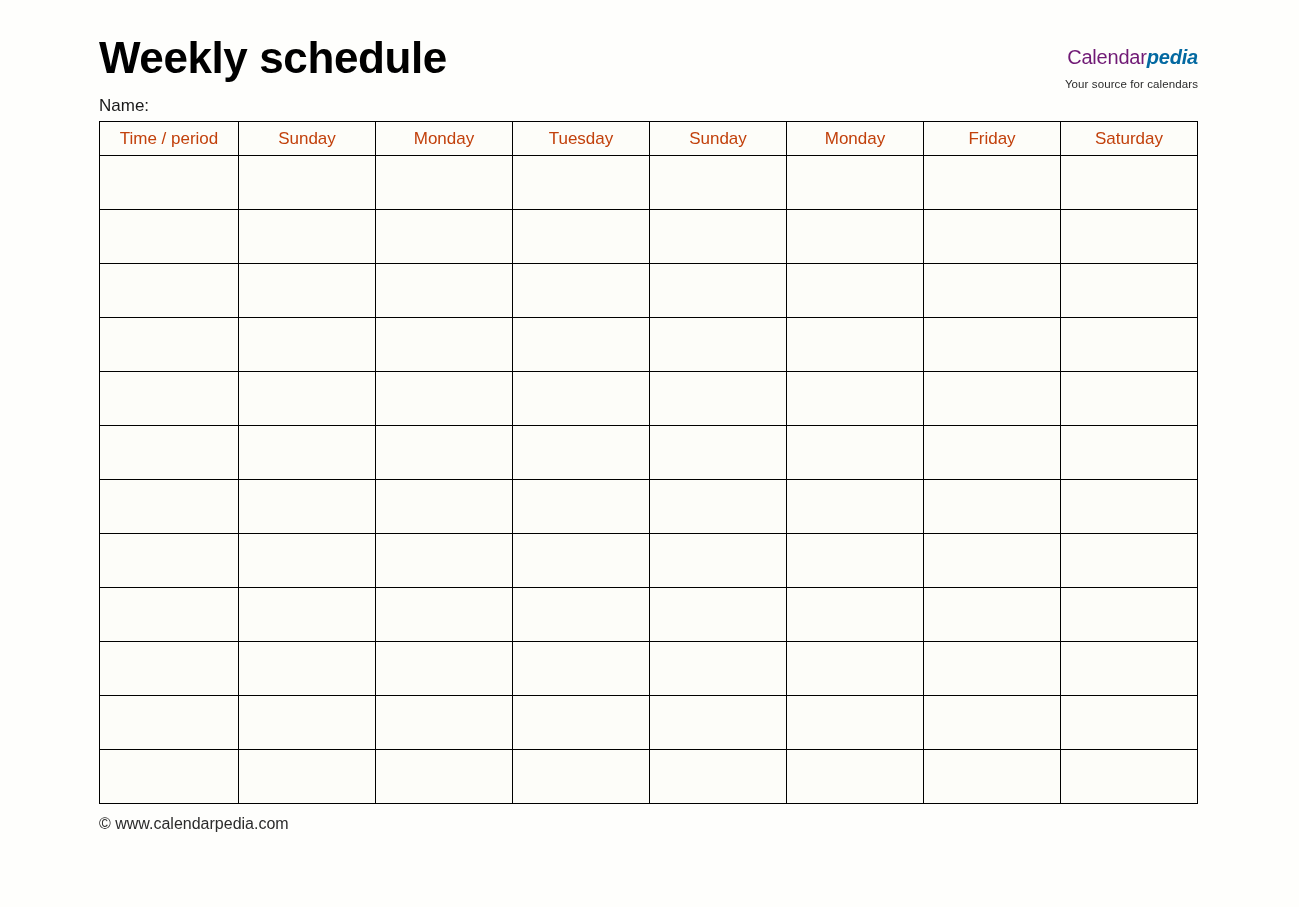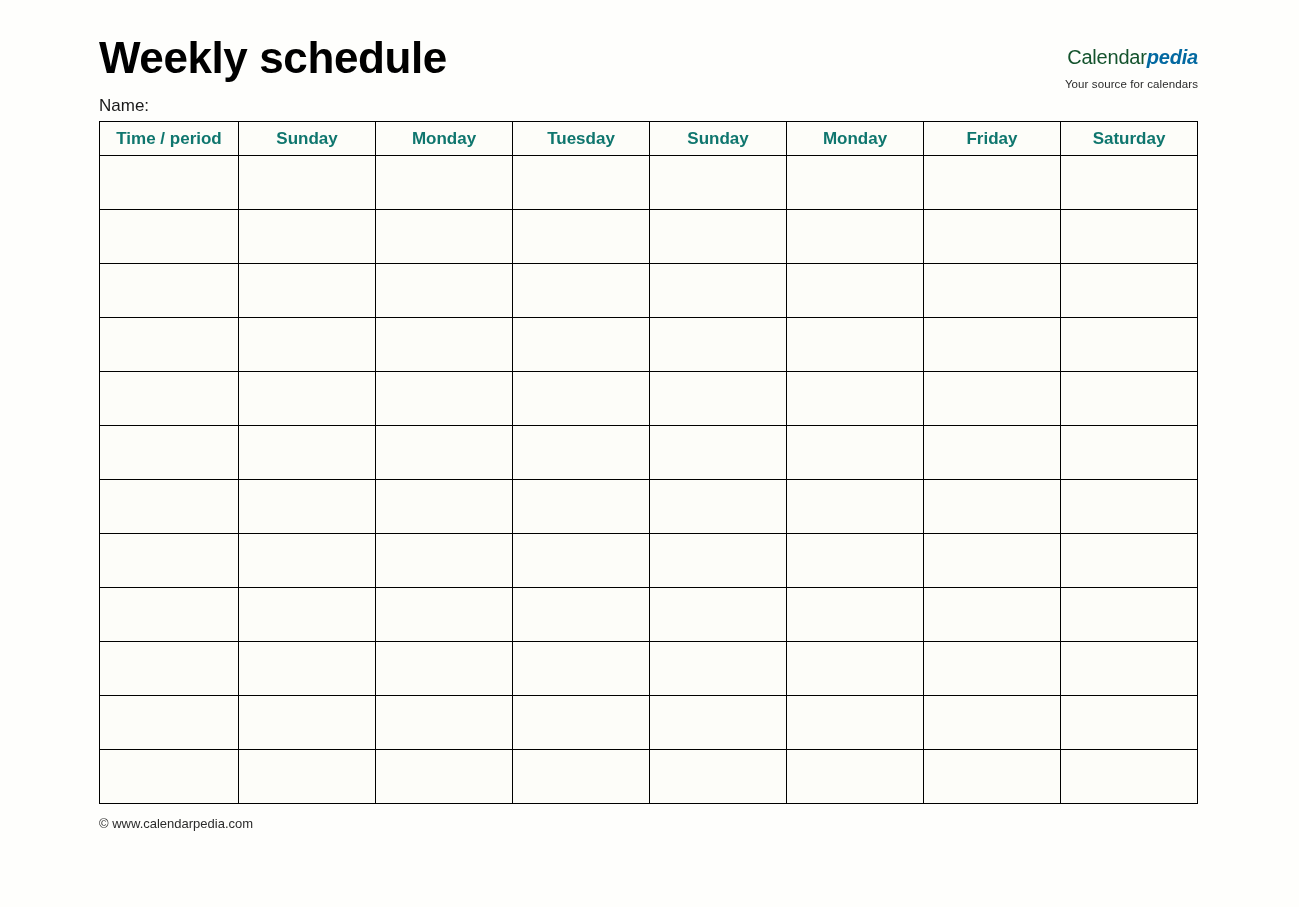--- a/index.html
+++ b/index.html
@@ -68,21 +68,21 @@
   }
 
   .logo-wordmark {
     font-size: 20px;
     line-height: 23px;
     white-space: nowrap;
     letter-spacing: -0.2px;
   }
 
   .logo-part-calendar {
-    color: #14532d;
+    color: #701a75;
     font-weight: normal;
   }
 
   .logo-part-pedia {
     color: #0369a1;
     font-weight: bold;
     font-style: italic;
   }
 
   .logo-tagline {
@@ -108,40 +108,40 @@
   .schedule-table th,
   .schedule-table td {
     border: 1px solid #000000;
     padding: 0;
     background: #fdfdf9;
   }
 
   .schedule-table th {
     height: 33px;
     font-size: 17px;
-    font-weight: bold;
-    color: #0f766e;
+    font-weight: normal;
+    color: #c2410c;
     text-align: center;
     vertical-align: middle;
     white-space: nowrap;
   }
 
   .schedule-table td {
     height: 53px;
   }
 
   .col-time { width: 139px; }
   .col-day  { width: 137px; }
 
   
   .footer {
     position: absolute;
     left: 99px;
     top: 816px;
-    font-size: 13px;
+    font-size: 16px;
     line-height: 15px;
     color: #2b2b2b;
     white-space: nowrap;
   }
 </style>
 </head>
 <body>
 
 <div class="page">
 

